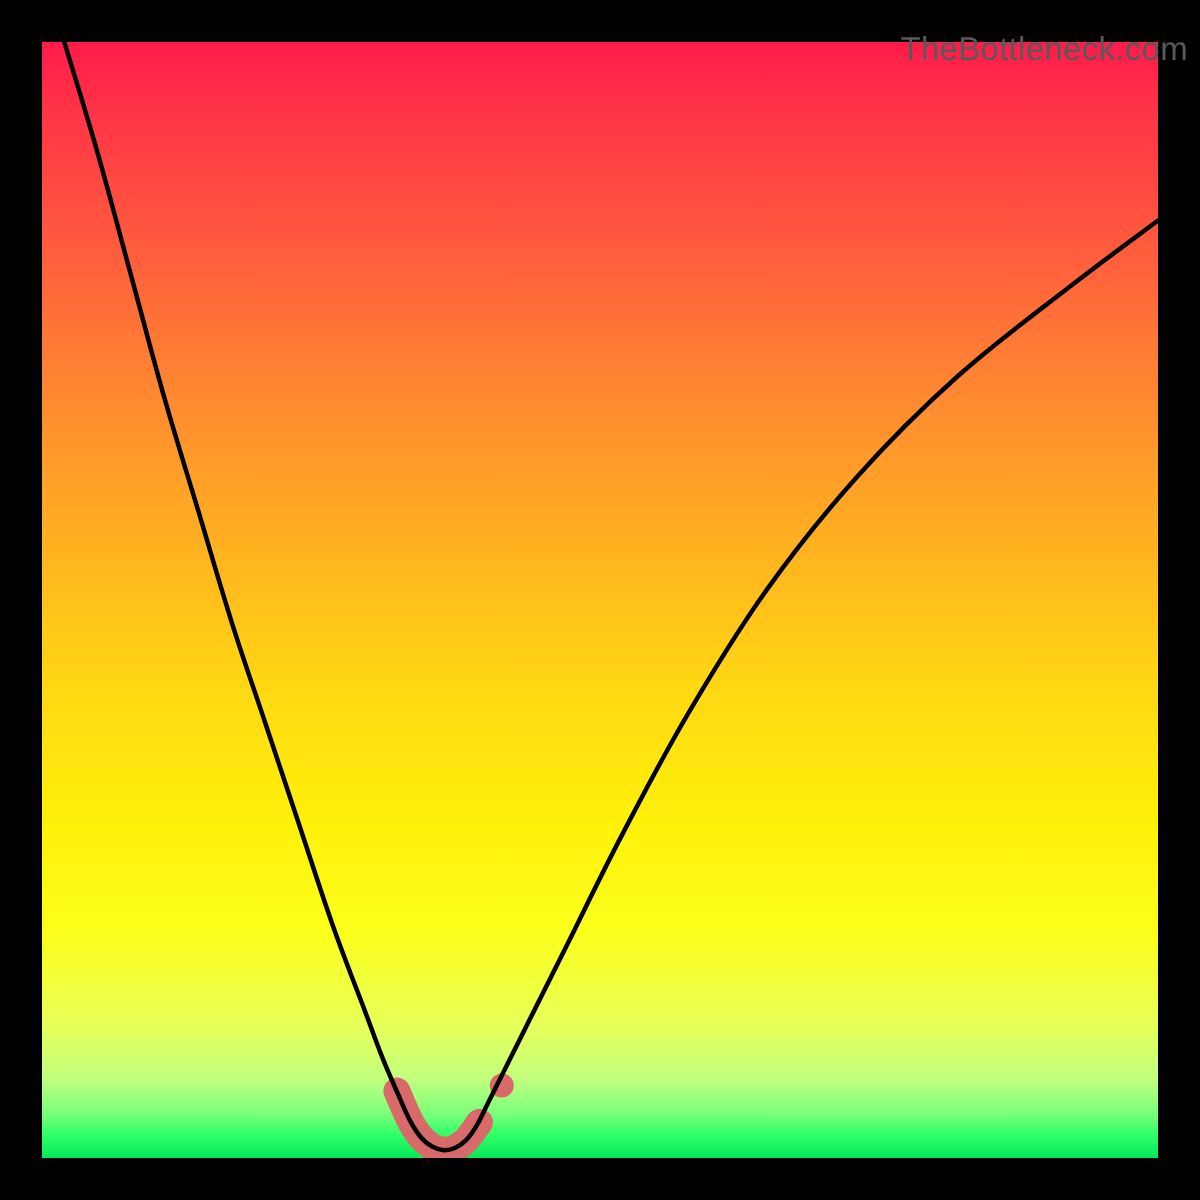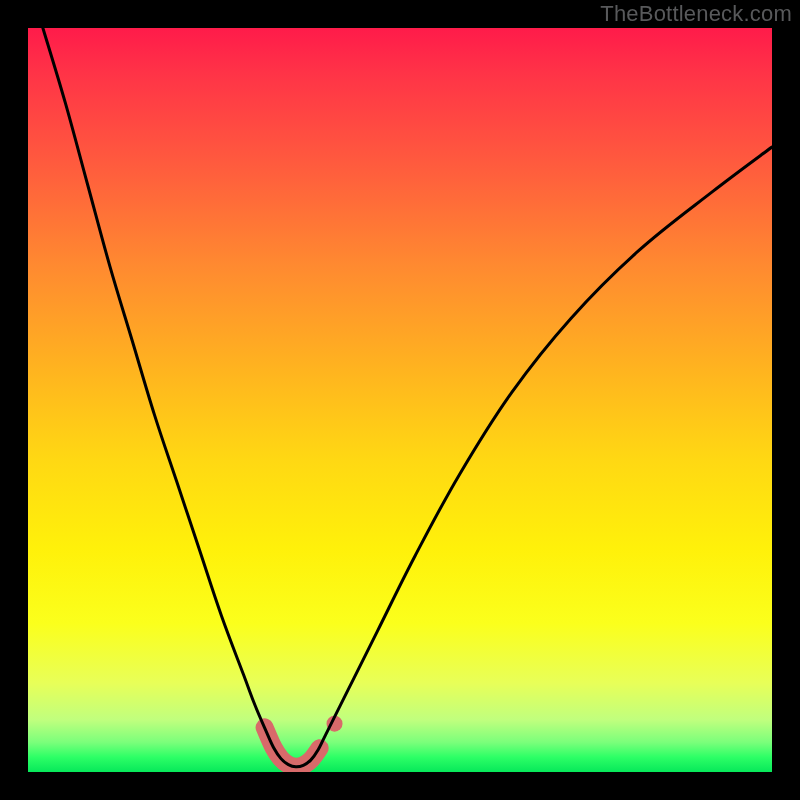--- a/index.html
+++ b/index.html
@@ -11,21 +11,21 @@
     font-family: Arial, Helvetica, sans-serif;
   }
   .outer {
     width: 800px;
     height: 800px;
     background: #000;
     position: relative;
   }
   .watermark {
     position: absolute;
-    top: 1px;
+    top: 20px;
     right: 8px;
     color: #58595b;
     font-size: 22px;
     font-weight: 500;
     letter-spacing: 0.2px;
     z-index: 50;
   }
   .plot-area {
     position: absolute;
     left: 28px;

